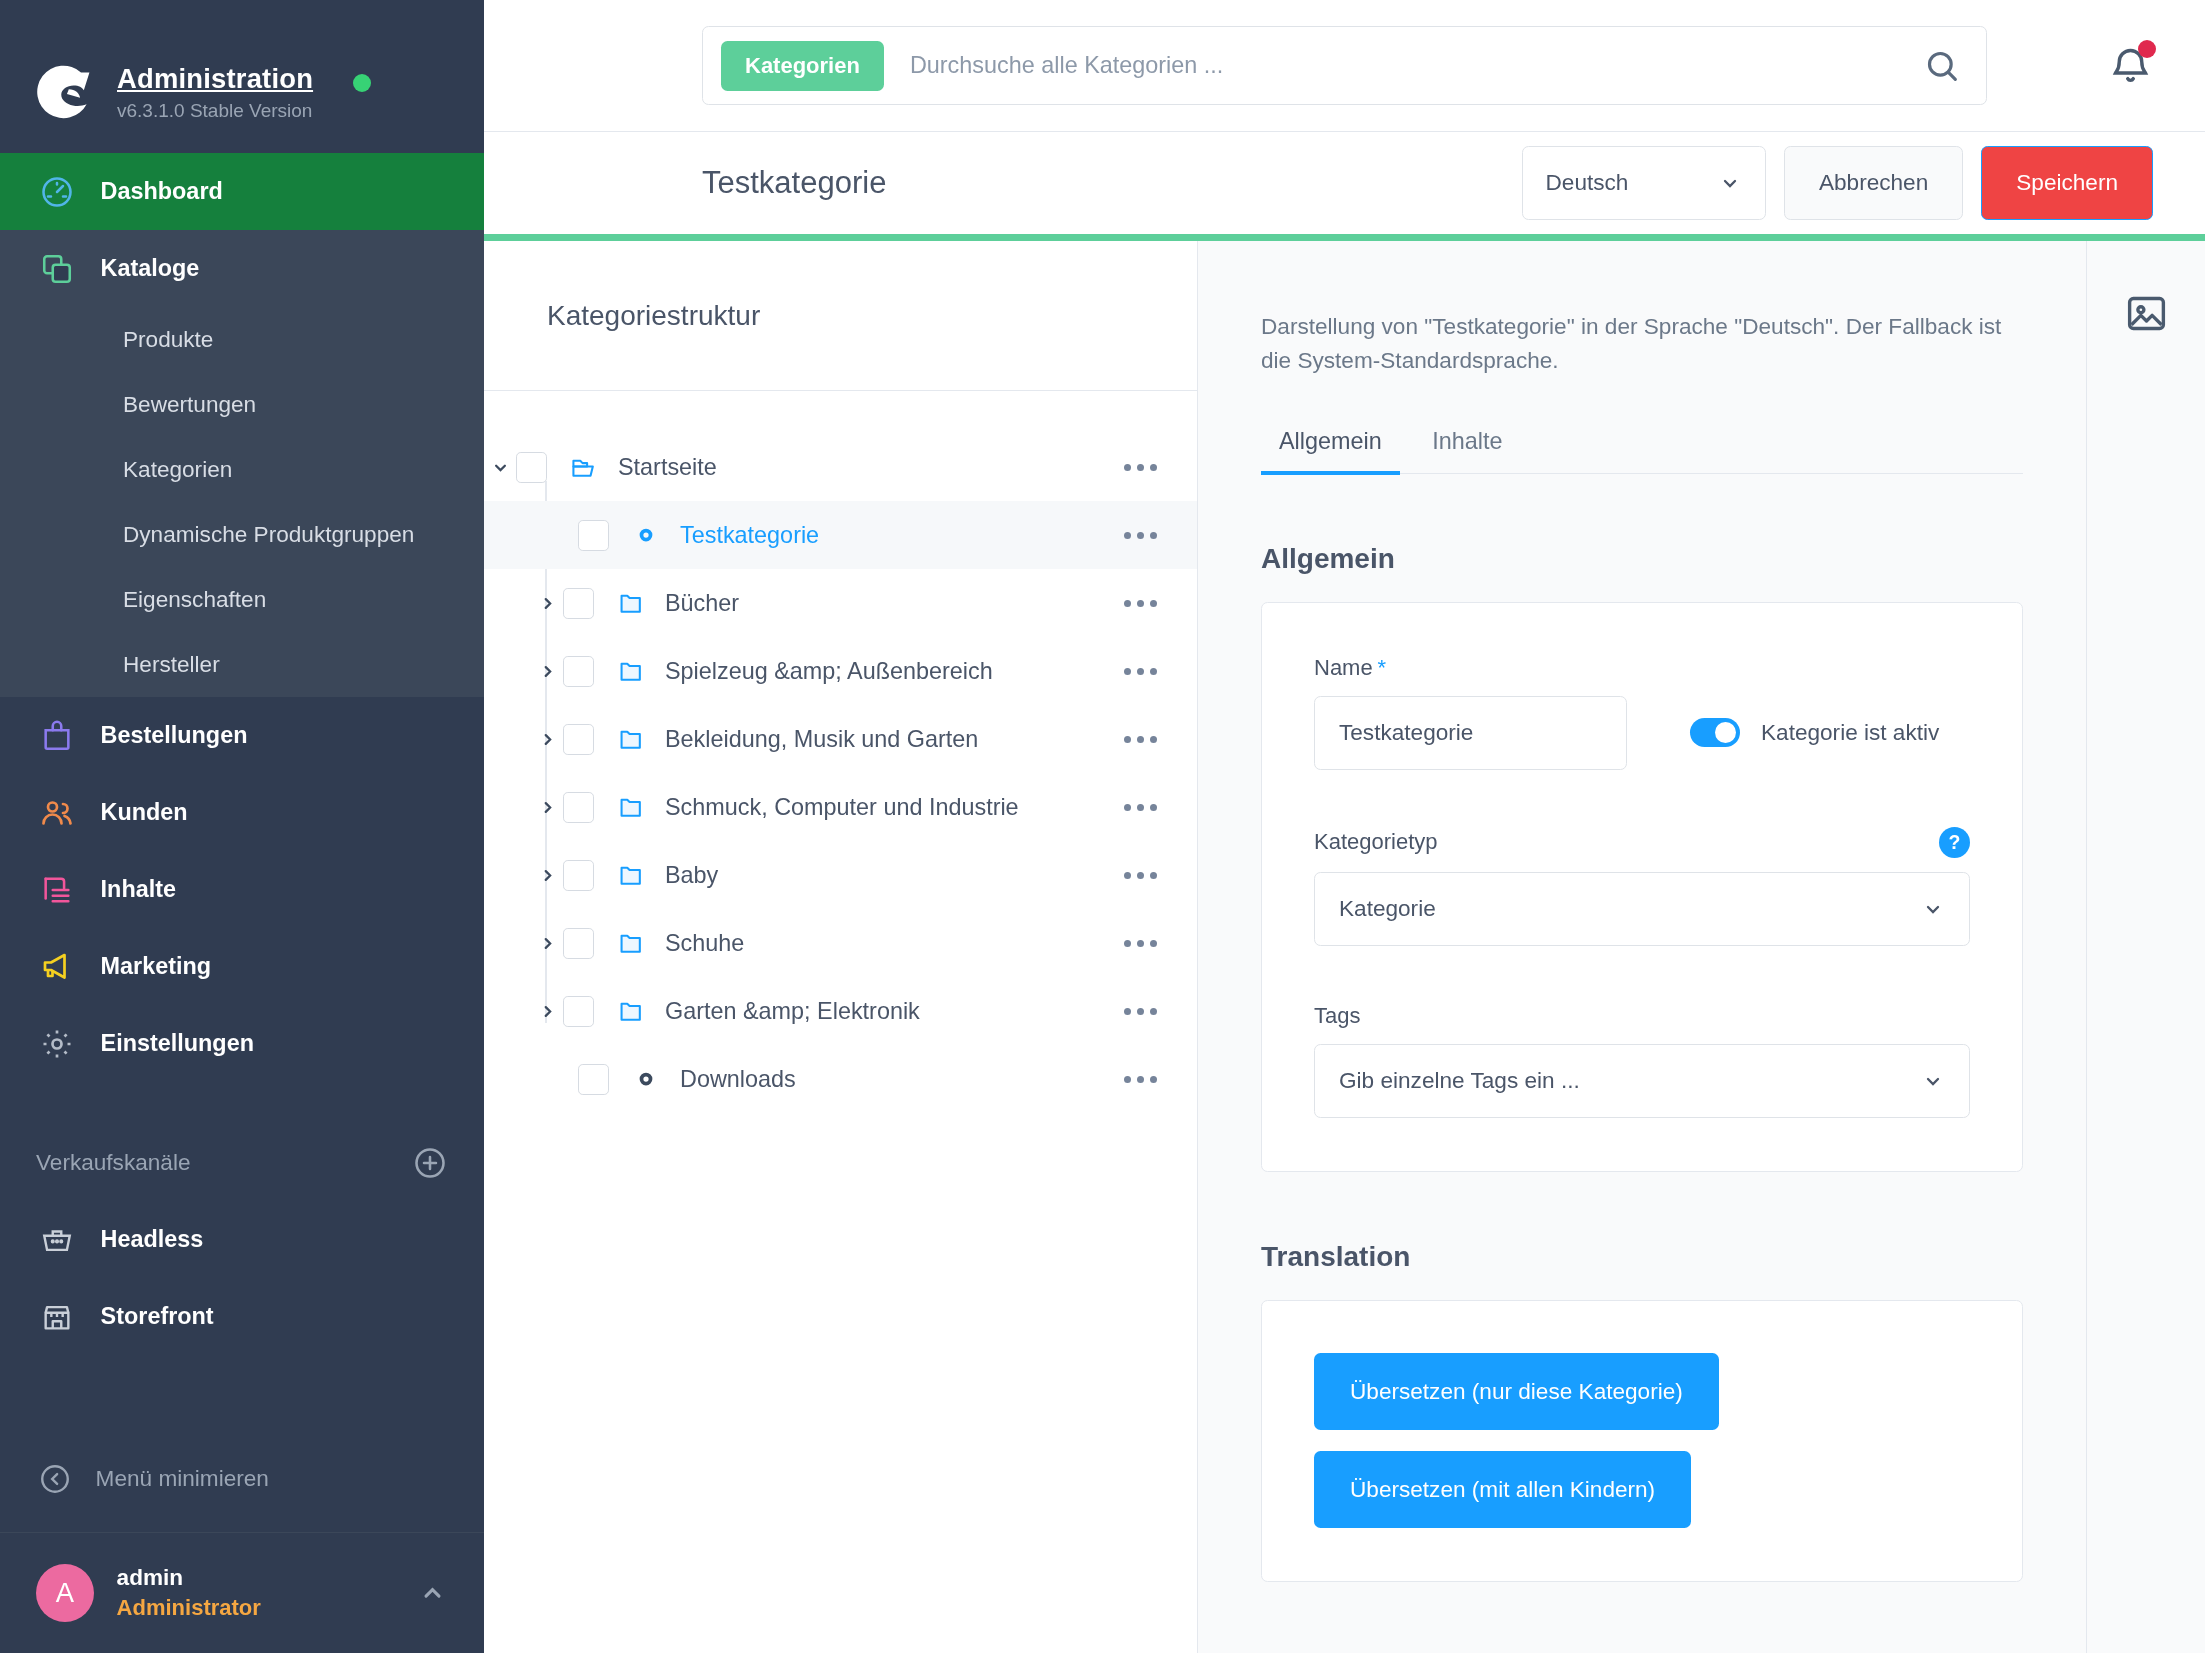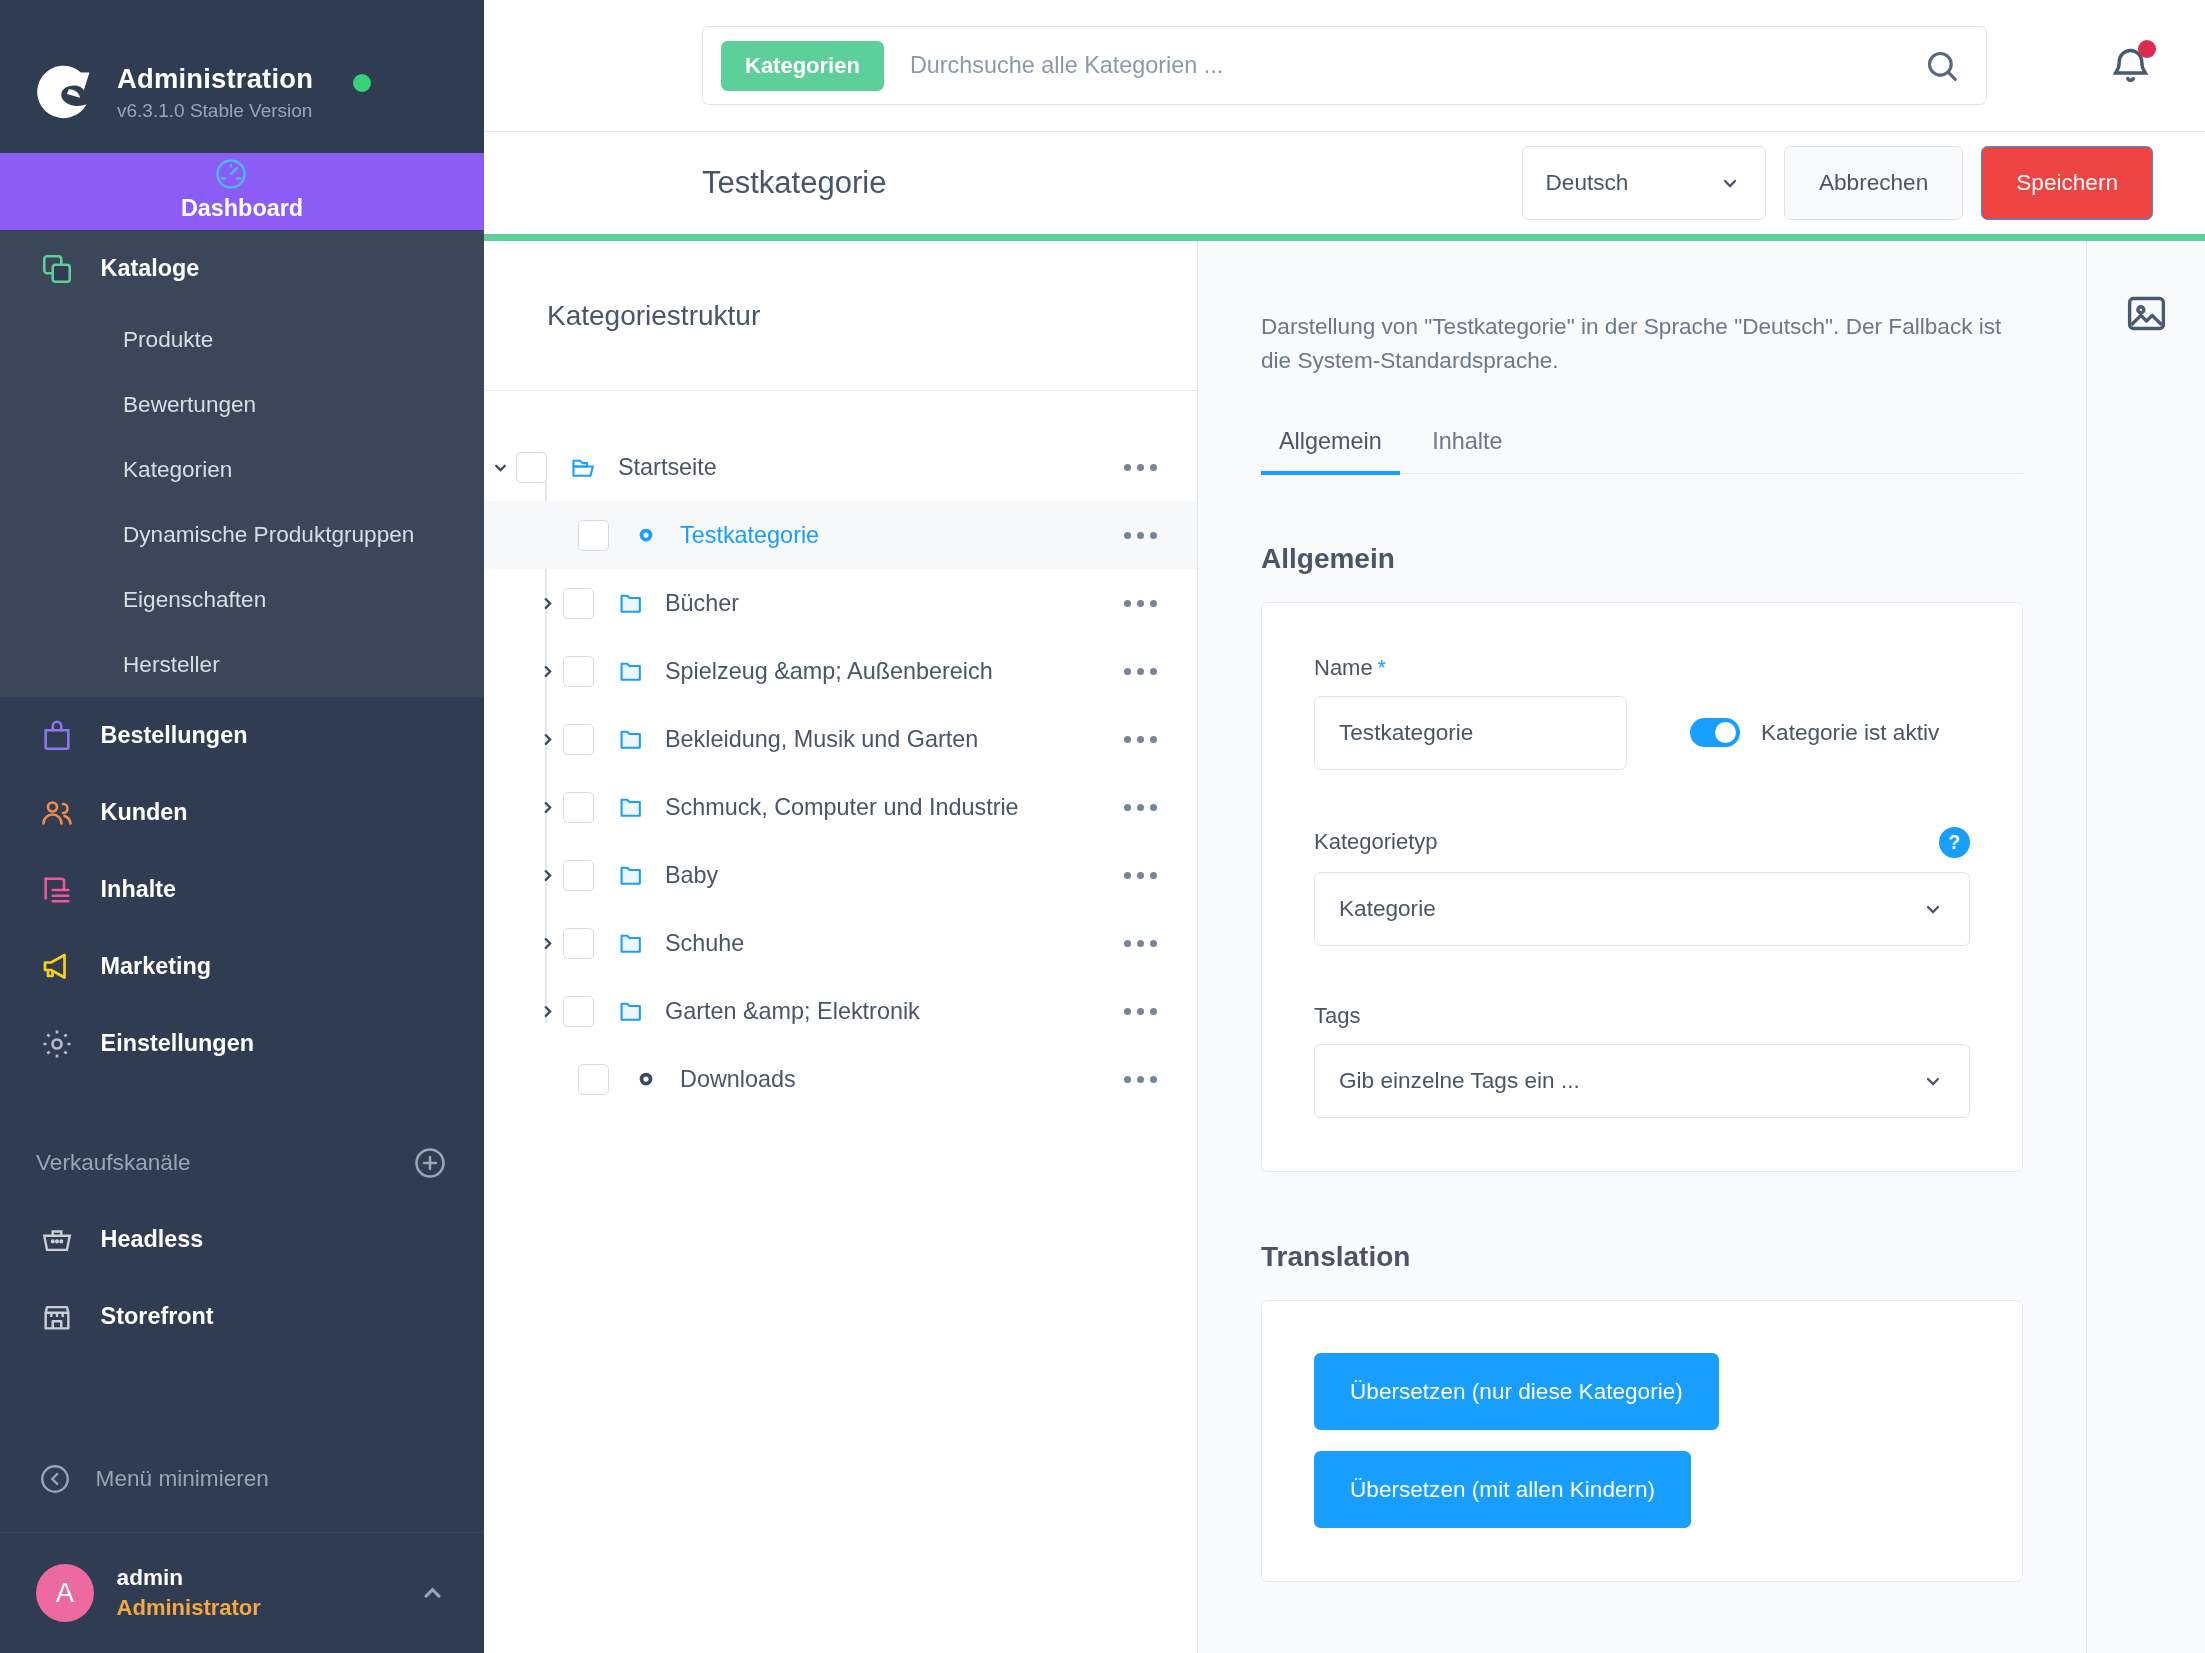--- a/index.html
+++ b/index.html
@@ -11,31 +11,31 @@
   .app { display: flex; width: 2205px; height: 1653px; }
 
   
   .sidebar {
     width: 484px; height: 1653px; background: #303c51;
     display: flex; flex-direction: column; flex-shrink: 0; position: relative;
   }
   .sb-header { display: flex; align-items: center; padding: 32px 36px 0 36px; height: 153px; }
   .sb-logo { width: 60px; height: 60px; flex-shrink: 0; margin-right: 21px; }
   .sb-brand { display: flex; flex-direction: column; justify-content: center; }
-  .sb-title { color: #fff; font-size: 27.4px; font-weight: bold; letter-spacing: 0.2px; line-height: 1.15; }
+  .sb-title { color: #fff; font-size: 27.4px; font-weight: bold; letter-spacing: 0.2px; line-height: 1.15; text-decoration: underline; }
   .sb-version { color: #9aa5b4; font-size: 19px; margin-top: 4.8px; }
   .sb-status-dot { width: 18px; height: 18px; border-radius: 50%; background: #37d275; margin-left: 40px; margin-top: -19.4px; }
 
   .sb-scroll { flex: 1; overflow: hidden; }
   .nav-item {
     display: flex; align-items: center; height: 77px; padding: 0 36px;
     cursor: pointer; position: relative;
   }
   .nav-item.active { background: #3b4759; }
-  .nav-item.dark-active { background: #8b5cf6; flex-direction: column; }
+  .nav-item.dark-active { background: #15803d; }
   .nav-icon { width: 42px; height: 42px; flex-shrink: 0; margin-right: 22.6px; display: flex; align-items: center; justify-content: center; }
   .nav-label { color: #fff; font-size: 23.4px; font-weight: bold; white-space: nowrap; }
   .sub-item { display: flex; align-items: center; height: 65px; padding-left: 123px; cursor: pointer; }
   .sub-label { color: #d8dde5; font-size: 22.6px; white-space: nowrap; font-weight: normal; }
   .nav-sub-group { background: #3b4759; }
 
   .sb-section-head {
     display: flex; align-items: center; justify-content: space-between;
     padding: 0 36px; height: 77px; margin-top: 42px;
   }

